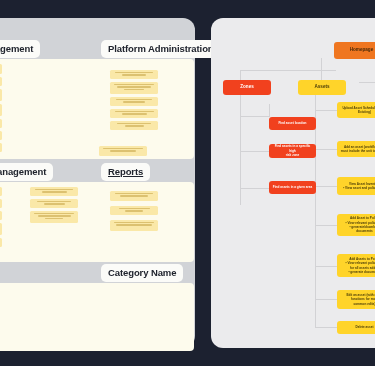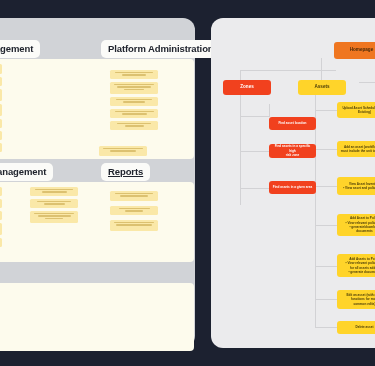--- a/index.html
+++ b/index.html
@@ -163,20 +163,21 @@
     <div class="sticky" style="left:9px; top:38px; width:48px; height:11px;">
         <i class="tline" style="width:40px"></i>
         <i class="tline" style="width:36px"></i>
       </div>
   </div>
 
   <div class="cream-card" style="left:8px; top:265px; width:191px; height:68px;">
     
   </div>
 
+  <div class="sec-label" style="left:149px; top:246px;">Category Name</div>
   <div class="cream-card" style="left:149px; top:265px; width:93px; height:68px;"></div>
 </div>
 
 <div id="right-panel">
 
   <div class="conn" style="left:110px; top:40px; width:1px; height:13px; background:#d2d2d5;"></div>
   <div class="conn" style="left:29px;  top:52px; width:96px; height:1px; background:#d2d2d5;"></div>
   <div class="conn" style="left:29px;  top:52px; width:1px; height:10px; background:#d2d2d5;"></div>
   <div class="conn" style="left:110px; top:52px; width:1px; height:10px; background:#d2d2d5;"></div>
   <div class="conn" style="left:148px; top:64px; width:18px; height:1px; background:#d2d2d5;"></div>

